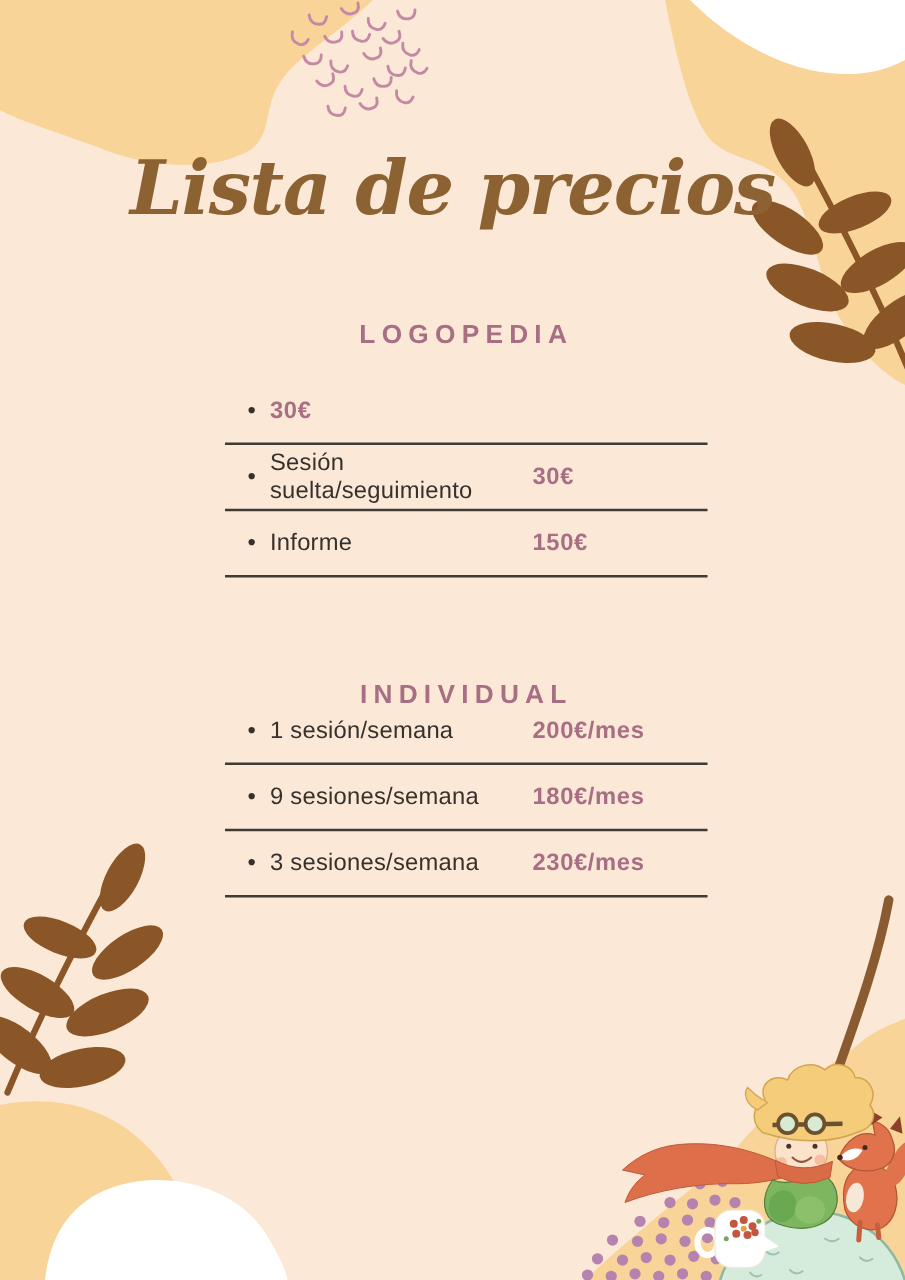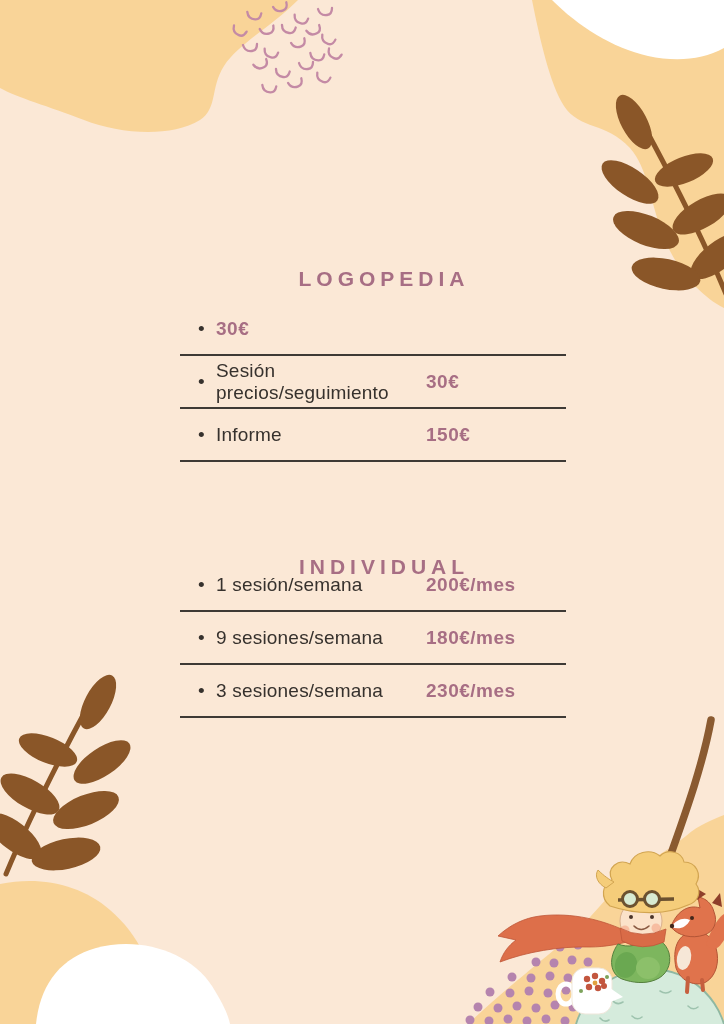--- a/index.html
+++ b/index.html
@@ -7,21 +7,21 @@
     position:relative;width:724px;height:1024px;overflow:hidden;
     background:#fbe8d6;font-family:"Liberation Sans",sans-serif;
   }
   .bg{position:absolute;left:0;top:0;width:724px;height:1024px;z-index:0;}
   .title{
     position:absolute;top:116px;left:0;width:724px;margin:0;text-align:center;
     font-family:"DejaVu Serif",serif;font-style:italic;font-weight:700;
     font-size:60px;letter-spacing:-1px;color:#8c6233;z-index:2;
   }
   .section-heading{
-    position:absolute;left:180px;width:386px;margin:11px;text-align:center;
+    position:absolute;left:180px;width:386px;margin:0;text-align:center;
     font-size:21px;font-weight:700;letter-spacing:5px;color:#a76e84;z-index:2;
   }
   .heading-1{top:256px;}
   .heading-2{top:544px;}
   .price-table{position:absolute;left:180px;width:386px;z-index:2;}
   .table-1{top:303px;}
   .table-2{top:559px;}
   .row{
     display:flex;align-items:center;height:53px;box-sizing:border-box;
     border-bottom:2px solid #3e3a35;padding-left:18px;
@@ -189,30 +189,31 @@
         <path d="M606,888 C598,884 594,876 598,870 C604,876 610,880 614,882 Z" fill="#f5cd7a" stroke="#d2a551" stroke-width="1"></path>
         <g>
           <path d="M618,900 L674,899" stroke="#6b5130" stroke-width="3.5"></path>
           <circle cx="630" cy="899" r="7.5" fill="#d8ead2" stroke="#6b5130" stroke-width="3"></circle>
           <circle cx="652" cy="899" r="7.5" fill="#d8ead2" stroke="#6b5130" stroke-width="3"></circle>
         </g>
       </g>
     </g>
   </svg>
 
+  <h1 class="title">Lista de precios</h1>
 
   <h2 class="section-heading heading-1">LOGOPEDIA</h2>
   <div class="price-table table-1">
     <div class="row">
       <span class="bullet">•</span>
       <span class="price">30€</span>
     </div>
     <div class="row">
       <span class="bullet">•</span>
-      <span class="label">Sesión precios/seguimiento</span>
+      <span class="label">Sesión suelta/seguimiento</span>
       <span class="price">30€</span>
     </div>
     <div class="row">
       <span class="bullet">•</span>
       <span class="label">Informe</span>
       <span class="price">150€</span>
     </div>
   </div>
 
   <h2 class="section-heading heading-2">INDIVIDUAL</h2>

